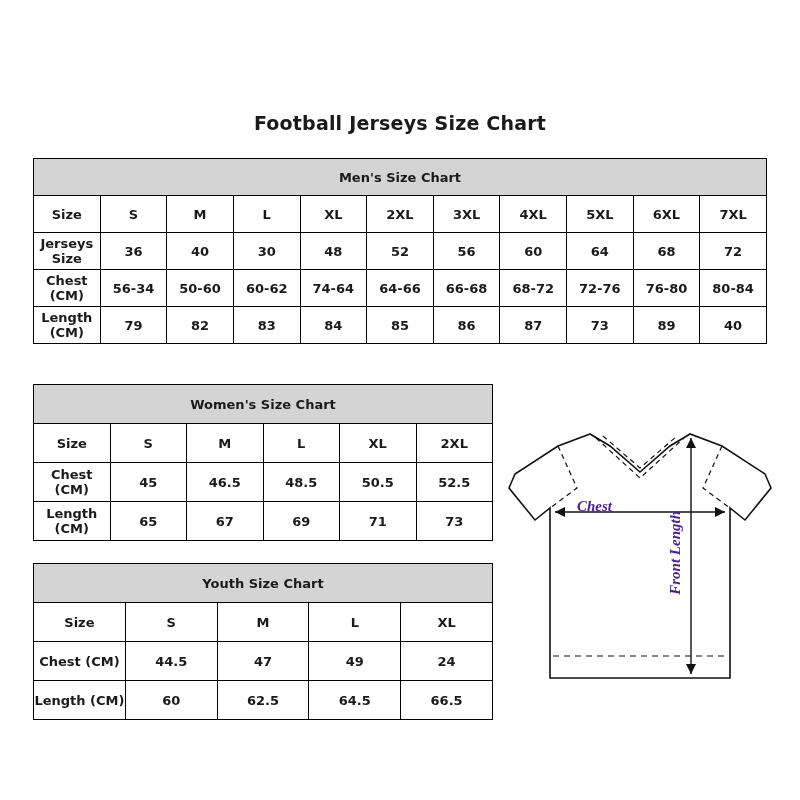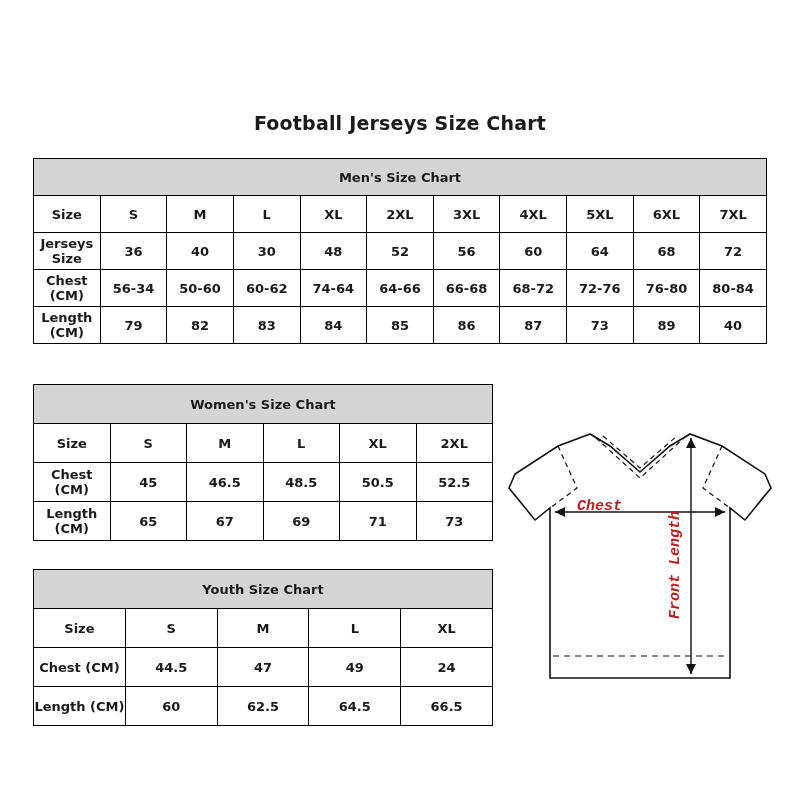--- a/index.html
+++ b/index.html
@@ -79,41 +79,40 @@
   }
   #women-chart td.rowlabel { width: 115px; }
   #women-chart td.val { width: 69px; }
   #women-chart td { height: 38px; }
 
   
   #youth-chart {
     left: 33px;
     top: 547px;
     width: 460px;
-    margin-top: 6px;
   }
   #youth-chart td.rowlabel { width: 115px; }
   #youth-chart td.val { width: 86px; }
   #youth-chart td { height: 38px; }
 
   
   #shirt-figure {
     position: absolute;
     left: 495px;
     top: 400px;
     width: 290px;
     height: 290px;
   }
   .diagram-label {
     position: absolute;
-    font-family: Liberation Mono, monospace;
+    font-family: Liberation Serif, serif;
     font-style: italic;
     font-weight: bold;
     font-size: 15px;
-    color: #b91c1c;
+    color: #4c1d95;
   }
   #label-chest {
     left: 82px;
     top: 82px;
   }
   #label-frontlength {
     left: 172px;
     top: 95px;
     writing-mode: vertical-rl;
     text-orientation: mixed;

